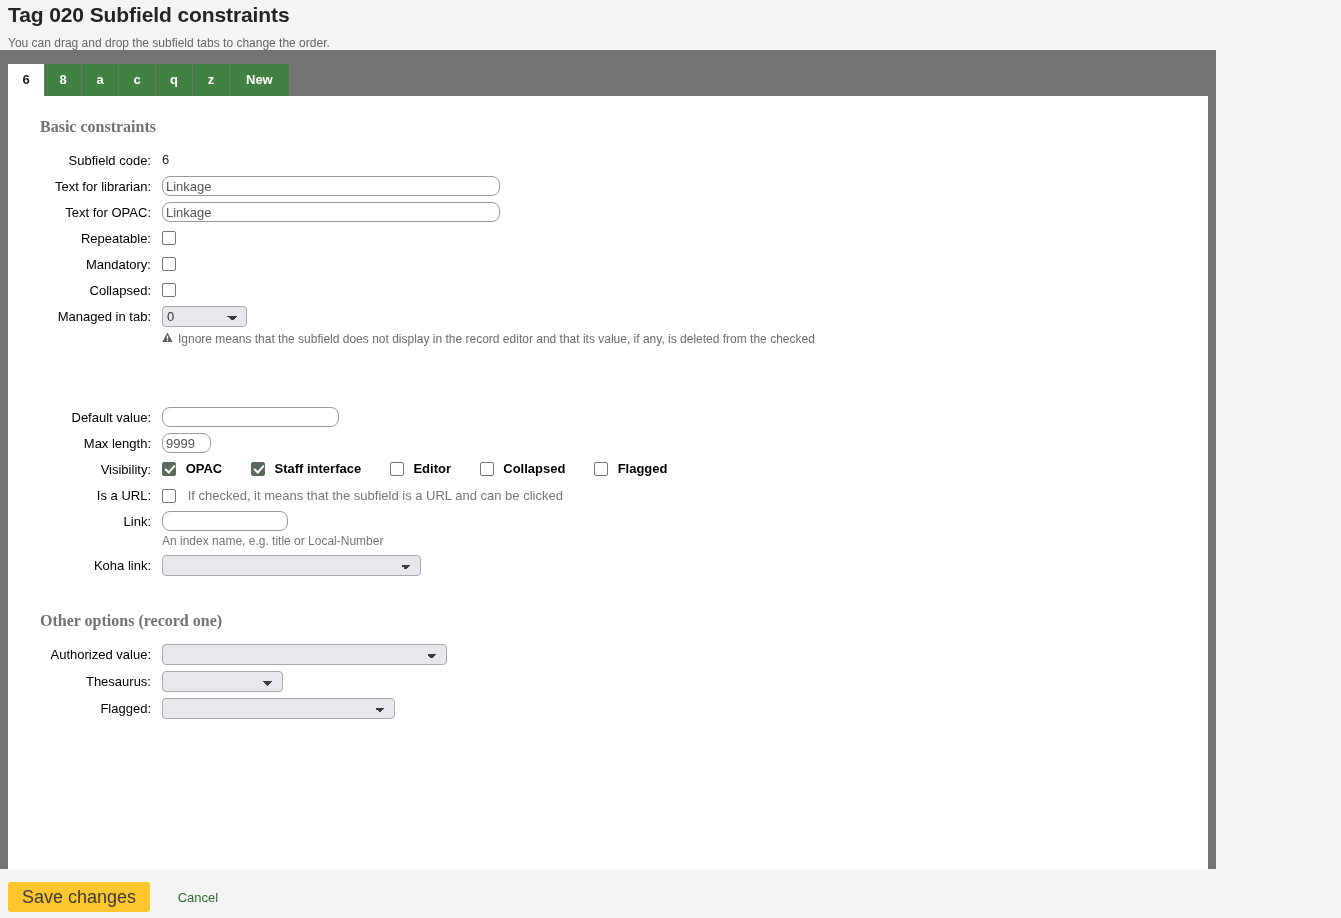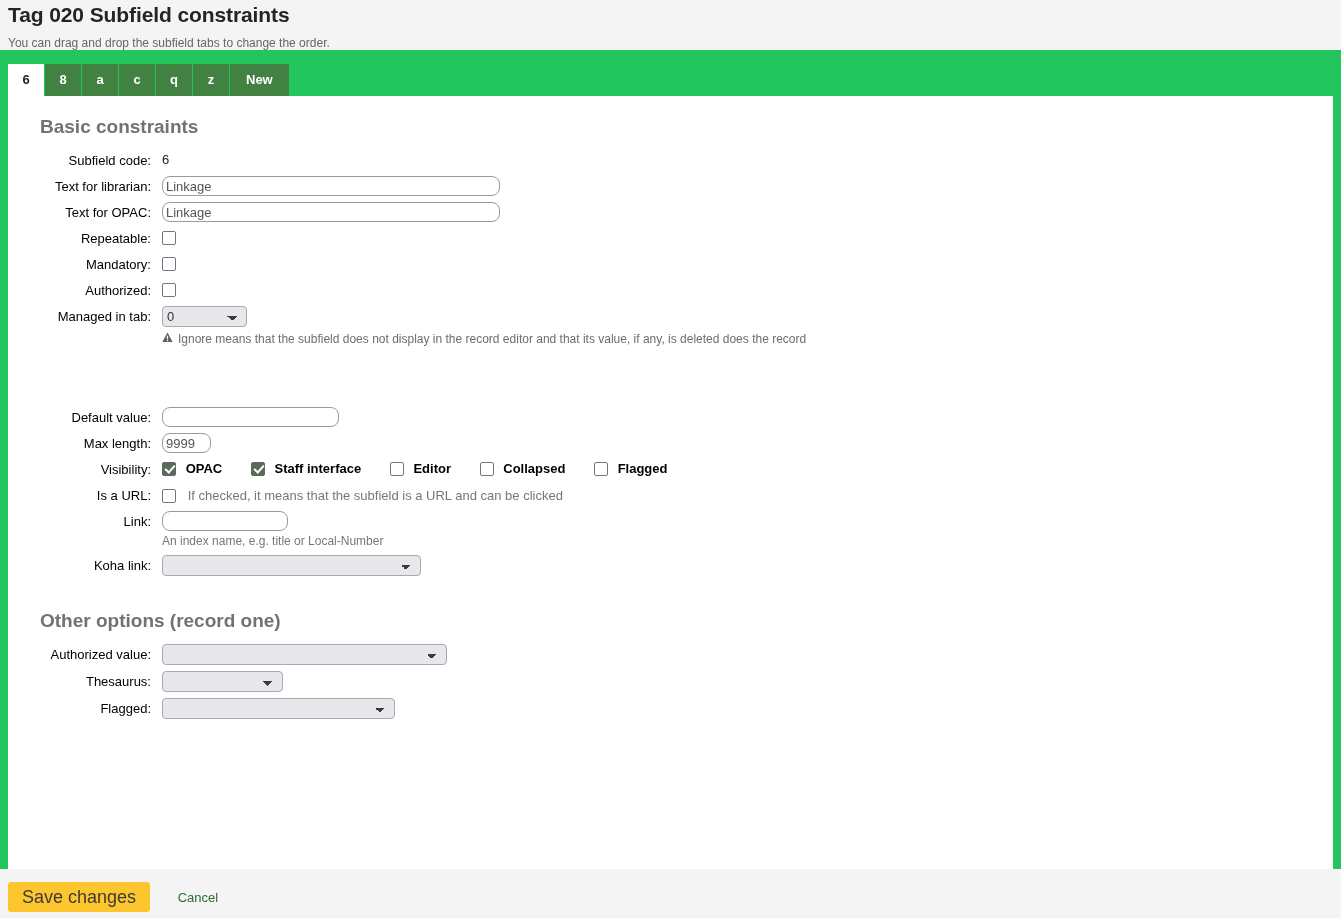--- a/index.html
+++ b/index.html
@@ -11,23 +11,23 @@
     overflow: hidden;
     background: #f4f4f4;
     font-family: "Liberation Sans", sans-serif;
     font-size: 13px;
     color: #222;
   }
 
   
   .page {
     position: relative;
-    width: 1341px;
+    width: 1216px;
     height: 918px;
-    background: #22c55e;
+    background: #737373;
   }
 
   
   .header-block {
     padding: 0 0 0 8px;
     background: #f4f4f4;
   }
   h1.page-title {
     margin: 0;
     padding: 2px 0 0 0;
@@ -82,24 +82,25 @@
     position: relative;
     margin: 0 8px 0 8px;
     background: #ffffff;
     height: 777px;
     padding: 20px 0 0 0;
   }
 
   .section-title {
     margin: 0 0 0 32px;
     padding: 0;
-    font-size: 19px;
+    font-size: 16px;
     line-height: 22px;
     font-weight: bold;
     color: #727272;
+    font-family: Liberation Serif, serif;
   }
 
   .fieldset { margin-top: 12px; }
 
   
   .row {
     display: flex;
     align-items: flex-start;
     margin-bottom: 6px;
   }
@@ -340,41 +341,41 @@
       </div>
 
       <div class="row">
         <div class="row-label">Mandatory:</div>
         <div class="row-field cb-row">
           <span class="cb"></span>
         </div>
       </div>
 
       <div class="row">
-        <div class="row-label">Authorized:</div>
+        <div class="row-label">Collapsed:</div>
         <div class="row-field cb-row">
           <span class="cb"></span>
         </div>
       </div>
 
       <div class="row">
         <div class="row-label">Managed in tab:</div>
         <div class="row-field">
           <select class="sel sel-tab">
             <option>0</option>
           </select>
           <div class="warn-line">
             <span class="warn-icon">
               <svg width="11" height="11" viewBox="0 0 12 12" aria-hidden="true">
                 <path d="M6 0.6 L11.6 11 L0.4 11 Z" fill="#5f5f5f"></path>
                 <rect x="5.3" y="4" width="1.4" height="4" fill="#ffffff"></rect>
                 <rect x="5.3" y="8.8" width="1.4" height="1.3" fill="#ffffff"></rect>
               </svg>
             </span>
-            <span>Ignore means that the subfield does not display in the record editor and that its value, if any, is deleted does the record</span>
+            <span>Ignore means that the subfield does not display in the record editor and that its value, if any, is deleted from the checked</span>
           </div>
         </div>
       </div>
 
     </div>
 
     <div class="gap-lg"></div>
 
 
     <div class="fieldset">

